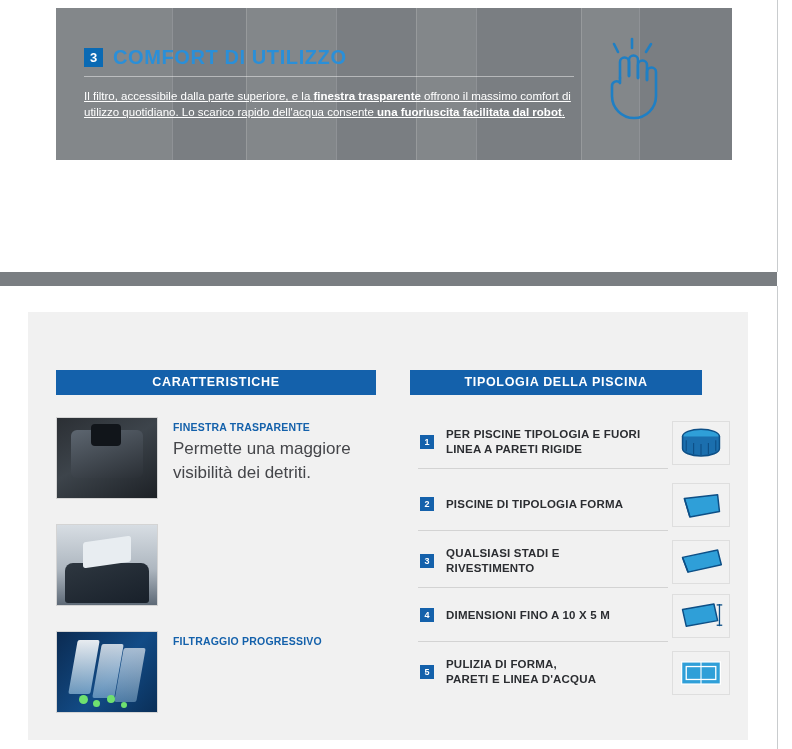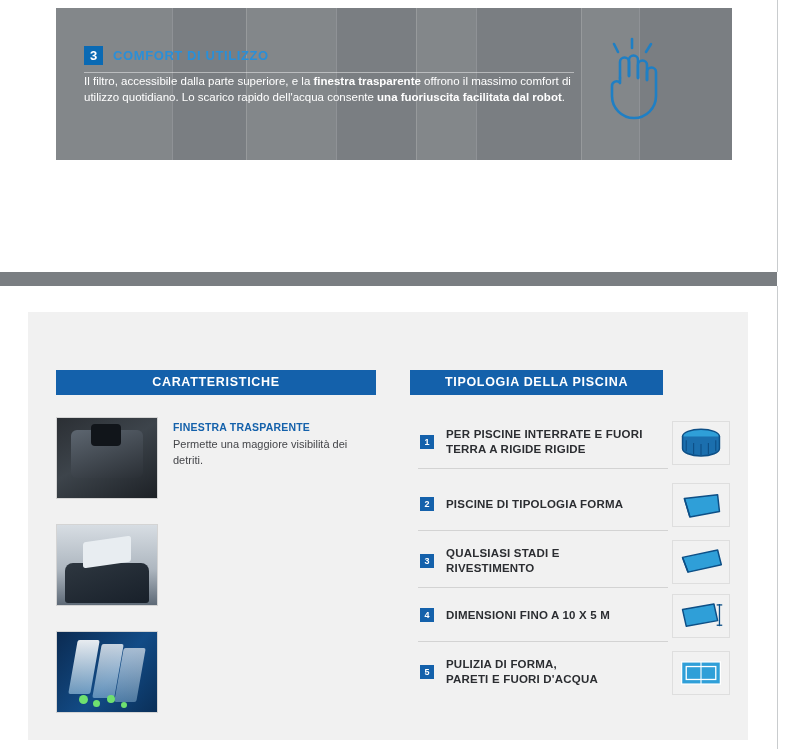--- a/index.html
+++ b/index.html
@@ -76,29 +76,31 @@
     color: #ffffff;
     font-size: 13px;
     font-weight: bold;
     display: flex;
     align-items: center;
     justify-content: center;
     line-height: 1;
   }
   .hero-title {
     color: #2a8fd8;
-    font-size: 13px;
+    font-size: 20px;
     font-weight: bold;
     letter-spacing: 0.6px;
   }
   .hero-body {
+    margin-top: 11px;
     color: #ffffff;
     font-size: 11.5px;
     line-height: 1.42;
     width: 492px;
+    text-decoration: underline;
   }
   .hero-body b { font-weight: bold; }
 
   .hand-icon {
     position: absolute;
     right: 50px;
     top: 26px;
     width: 100px;
     height: 100px;
   }
@@ -138,21 +140,21 @@
     background: #1461ab;
     color: #ffffff;
     font-size: 12.5px;
     font-weight: bold;
     letter-spacing: 0.7px;
     text-align: center;
     line-height: 25px;
     height: 25px;
   }
   #hdr-left  { left: 56px;  top: 370px; width: 320px; }
-  #hdr-right { left: 410px; top: 370px; width: 253px; }
+  #hdr-right { left: 410px; top: 370px; width: 292px; }
 
   
   .feature-row {
     position: absolute;
     left: 56px;
     width: 325px;
     display: flex;
     gap: 15px;
   }
   .thumb {
@@ -167,21 +169,21 @@
   .feature-title {
     color: #1461ab;
     font-size: 10.5px;
     font-weight: bold;
     letter-spacing: 0.2px;
     line-height: 1.25;
   }
   .feature-desc {
     margin-top: 3px;
     color: #45464a;
-    font-size: 11px;
+    font-size: 17px;
     line-height: 1.42;
     width: 185px;
   }
 
   
   .t1 { background: linear-gradient(150deg,#2b2f34 0%, #3d444b 45%, #1d2126 100%); }
   .t1::before {
     content: "";
     position: absolute;
     left: 14px; top: 12px;
@@ -367,30 +369,31 @@
       <span class="fl a"></span>
         <span class="fl b"></span>
         <span class="fl c"></span>
       <span class="dot" style="left:22px;bottom:8px;width:9px;height:9px;"></span>
       <span class="dot" style="left:36px;bottom:5px;width:7px;height:7px;"></span>
       <span class="dot" style="left:50px;bottom:9px;width:8px;height:8px;"></span>
       <span class="dot" style="left:64px;bottom:4px;width:6px;height:6px;"></span>
     </div>
     <div class="feature-text">
       <div class="feature-title">
+        <div>FILTRAGGIO PROGRESSIVO</div>
       </div>
     </div>
   </div>
 
   <div class="pool-row" style="top:415px;">
     <span class="sep"></span>
     <span class="pool-badge">1</span>
     <span class="pool-label">
-      <span>PER PISCINE INTERRATE E FUORI</span><br>
-      <span>TERRA A RIGIDE RIGIDE</span>
+      <span>PER PISCINE TIPOLOGIA E FUORI</span><br>
+      <span>LINEA A PARETI RIGIDE</span>
     </span>
     <span class="pool-icon">
       <svg viewBox="0 0 52 38" width="48" height="36">
         <ellipse cx="26" cy="12" rx="20" ry="8" fill="#2f9fd8" stroke="#0d4f86" stroke-width="1.6"></ellipse>
         <path d="M6 12 L6 25 a20 8 0 0 0 40 0 L46 12" fill="#1b6fae" stroke="#0d4f86" stroke-width="1.6"></path>
         <g stroke="#0d4f86" stroke-width="1.2">
           <line x1="10" y1="16" x2="10" y2="28"></line>
             <line x1="18" y1="19" x2="18" y2="31"></line>
           <line x1="26" y1="20" x2="26" y2="32"></line>
             <line x1="34" y1="19" x2="34" y2="31"></line>
@@ -435,21 +438,21 @@
         <line x1="43" y1="7" x2="49" y2="7" stroke="#0d4f86" stroke-width="1.4"></line>
         <line x1="43" y1="29" x2="49" y2="29" stroke="#0d4f86" stroke-width="1.4"></line>
       </svg>
     </span>
   </div>
 
   <div class="pool-row" style="top:645px;">
     <span class="pool-badge">5</span>
     <span class="pool-label">
       <span>PULIZIA DI FORMA,</span><br>
-      <span>PARETI E FUORI D'ACQUA</span>
+      <span>PARETI E LINEA D'ACQUA</span>
     </span>
     <span class="pool-icon">
       <svg viewBox="0 0 52 38" width="48" height="36">
         <rect x="5" y="7" width="42" height="24" fill="#2f9fd8" stroke="#ffffff" stroke-width="1.4"></rect>
         <rect x="10" y="12" width="32" height="14" fill="none" stroke="#ffffff" stroke-width="1.4"></rect>
         <line x1="26" y1="7" x2="26" y2="31" stroke="#ffffff" stroke-width="1.2"></line>
       </svg>
     </span>
   </div>
 

